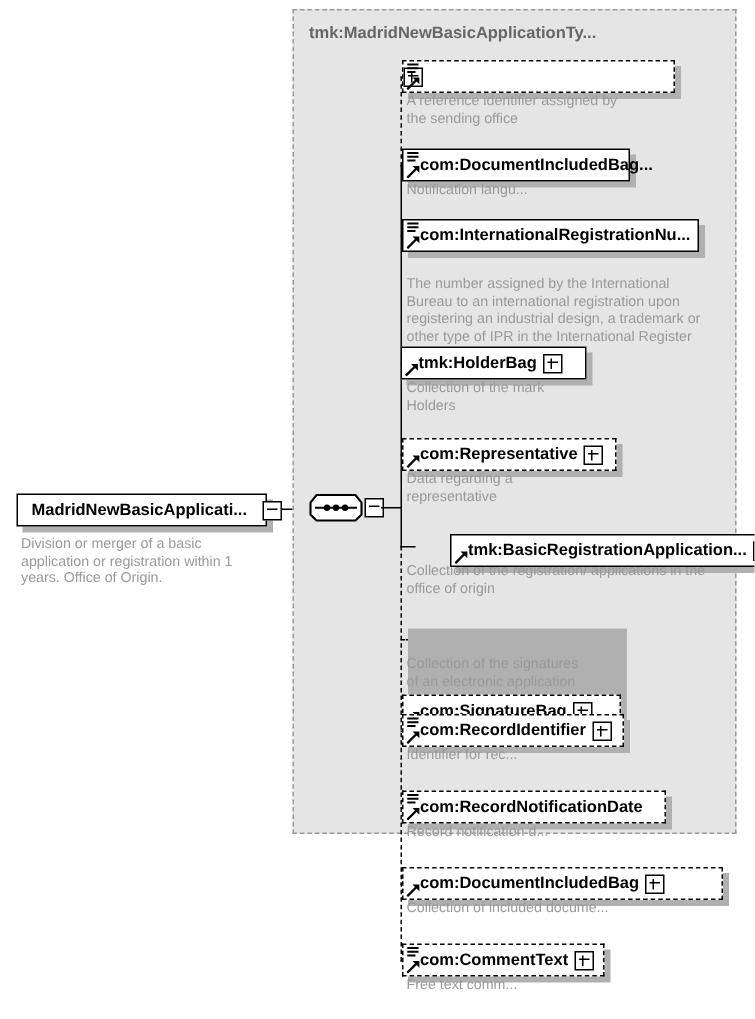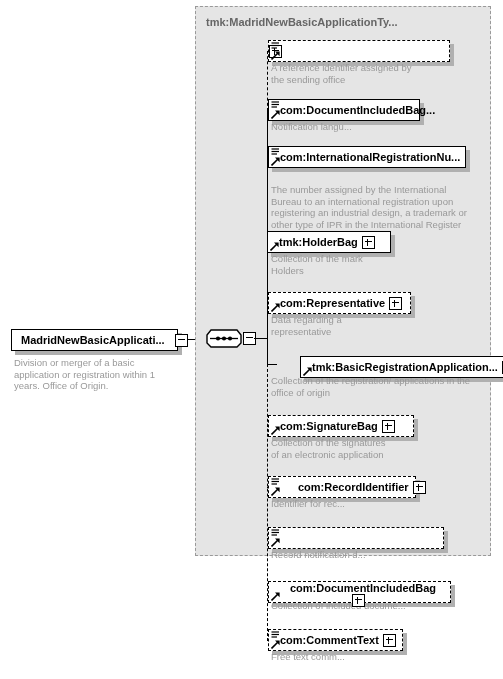--- a/index.html
+++ b/index.html
@@ -302,60 +302,61 @@
           <svg class="glyph-arrow" viewBox="0 0 9 9">
             <line x1="0.5" y1="8.5" x2="7" y2="2" stroke="#000" stroke-width="1.6"></line>
             <polygon points="8.6,0.6 8.6,5.2 4,0.6" fill="#000"></polygon>
           </svg>
           <span class="node-label" style="padding-left: 11px;">tmk:BasicRegistrationApplication...</span>
           <div class="expander plus"></div>
         </div></div></div>
     <div class="annotation" style="left: 271px; top: 375px; width: 215px;">Collection of the registration/ applications in the
 office of origin</div>
     <div class="conn-dash-h" style="left: 267px; top: 426px; width: 10px;"></div>
-    <div class="element-node" style="left: 268px; top: 415px;"><div class="node-wrap"><div class="node-shadow"></div><div class="node-box dashed" style="width: 146px;">
+    <div class="element-node" style="left: 268px; top: 415px;"><div class="node-wrap"><div class="node-shadow"></div><div class="node-box dashed" style="width: 146px; margin-top: 48px;">
           <svg class="glyph-arrow" viewBox="0 0 9 9">
             <line x1="0.5" y1="8.5" x2="7" y2="2" stroke="#000" stroke-width="1.6"></line>
             <polygon points="8.6,0.6 8.6,5.2 4,0.6" fill="#000"></polygon>
           </svg>
           <span class="node-label" style="padding-left: 11px;">com:SignatureBag</span>
           <div class="expander plus"></div>
         </div></div></div>
     <div class="annotation" style="left: 271px; top: 437px; width: 215px;">Collection of the signatures
 of an electronic application</div>
     <div class="conn-dash-h" style="left: 267px; top: 487px; width: 10px;"></div>
     <div class="element-node" style="left: 268px; top: 476px;"><div class="node-wrap"><div class="node-shadow"></div><div class="node-box dashed" style="width: 148px;">
           <svg class="glyph-lines" viewBox="0 0 9 8">
             <line x1="0.5" y1="1" x2="8" y2="1" stroke="#000" stroke-width="1.2"></line>
             <line x1="0.5" y1="3.5" x2="8" y2="3.5" stroke="#000" stroke-width="1.2"></line>
             <line x1="0.5" y1="6" x2="6" y2="6" stroke="#000" stroke-width="1.2"></line>
           </svg>
           <svg class="glyph-arrow" viewBox="0 0 9 9">
             <line x1="0.5" y1="8.5" x2="7" y2="2" stroke="#000" stroke-width="1.6"></line>
             <polygon points="8.6,0.6 8.6,5.2 4,0.6" fill="#000"></polygon>
           </svg>
-          <span class="node-label" style="padding-left: 29px;">com:RecordIdentifier</span>
+          <span class="node-label" style="padding-left: 11px;">com:RecordIdentifier</span>
           <div class="expander plus"></div>
         </div></div></div>
     <div class="annotation" style="left: 271px; top: 498px; width: 215px;">Identifier for rec...</div>
     <div class="conn-dash-h" style="left: 267px; top: 538px; width: 10px;"></div>
     <div class="element-node" style="left: 268px; top: 527px;"><div class="node-wrap"><div class="node-shadow"></div><div class="node-box dashed" style="width: 176px;">
           <svg class="glyph-lines" viewBox="0 0 9 8">
             <line x1="0.5" y1="1" x2="8" y2="1" stroke="#000" stroke-width="1.2"></line>
             <line x1="0.5" y1="3.5" x2="8" y2="3.5" stroke="#000" stroke-width="1.2"></line>
             <line x1="0.5" y1="6" x2="6" y2="6" stroke="#000" stroke-width="1.2"></line>
           </svg>
           <svg class="glyph-arrow" viewBox="0 0 9 9">
             <line x1="0.5" y1="8.5" x2="7" y2="2" stroke="#000" stroke-width="1.6"></line>
             <polygon points="8.6,0.6 8.6,5.2 4,0.6" fill="#000"></polygon>
           </svg>
+          <span class="node-label" style="padding-left: 11px;">com:RecordNotificationDate</span>
         </div></div></div>
     <div class="annotation" style="left: 271px; top: 549px; width: 215px;">Record notification d...</div>
     <div class="conn-dash-h" style="left: 267px; top: 589px; width: 10px;"></div>
-    <div class="element-node" style="left: 268px; top: 578px;"><div class="node-wrap"><div class="node-shadow"></div><div class="node-box dashed" style="width: 183px; flex-direction: column;">
+    <div class="element-node" style="left: 268px; top: 578px;"><div class="node-wrap"><div class="node-shadow"></div><div class="node-box dashed" style="width: 214px;">
           <svg class="glyph-arrow" viewBox="0 0 9 9">
             <line x1="0.5" y1="8.5" x2="7" y2="2" stroke="#000" stroke-width="1.6"></line>
             <polygon points="8.6,0.6 8.6,5.2 4,0.6" fill="#000"></polygon>
           </svg>
           <span class="node-label" style="padding-left: 11px;">com:DocumentIncludedBag</span>
           <div class="expander plus"></div>
         </div></div></div>
     <div class="annotation" style="left: 271px; top: 600px; width: 215px;">Collection of included docume...</div>
     <div class="conn-dash-h" style="left: 267px; top: 640px; width: 10px;"></div>
     <div class="element-node" style="left: 268px; top: 629px;"><div class="node-wrap"><div class="node-shadow"></div><div class="node-box dashed" style="width: 135px;">

